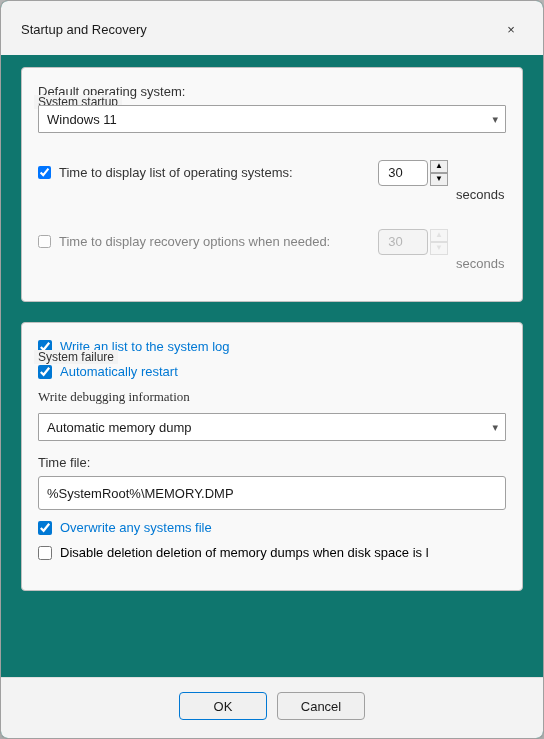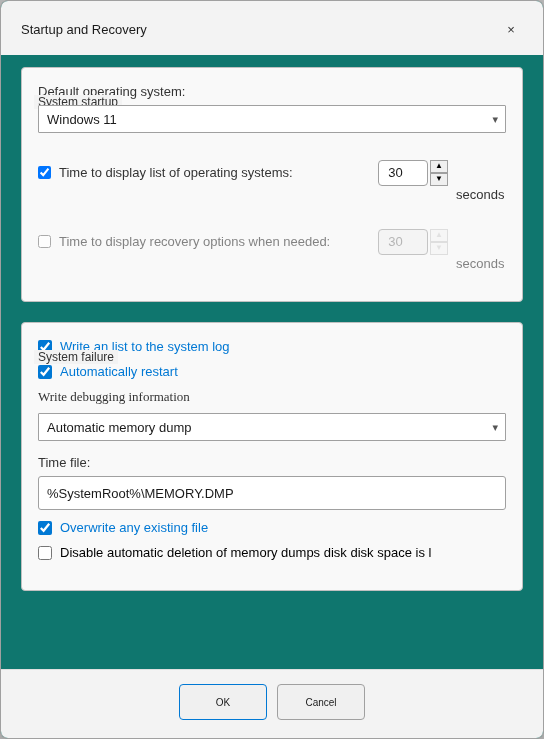--- a/index.html
+++ b/index.html
@@ -234,26 +234,26 @@
       display: flex;
       justify-content: center;
       gap: 10px;
       padding: 14px 20px 18px 20px;
       background: #f3f3f3;
       border-top: 1px solid #e0e0e0;
     }
 
     .btn {
       width: 88px;
-      height: 36px;
+      height: 28px;
       border: 1px solid #a0a0a0;
       border-radius: 4px;
       background: #f0f0f0;
       cursor: pointer;
-      font-size: 10px;
+      font-size: 13px;
       color: #1a1a1a;
     }
 
     .btn-primary {
       border: 1px solid #0078d4;
       background: #f0f0f0;
     }
 
     .disabled-row {
       opacity: 0.6;
@@ -340,26 +340,26 @@
         </div>
       </div>
 
       <div class="form-row" style="margin-top:14px;">
         <label class="dump-file-label">Time file:</label>
         <input type="text" class="text-input" value="%SystemRoot%\MEMORY.DMP" style="">
       </div>
 
       <div class="checkbox-row" style="margin-top:10px;">
         <input type="checkbox" id="overwrite-cb" checked="" style="">
-        <label for="overwrite-cb" class="checkbox-label">Overwrite any existing file</label>
+        <label for="overwrite-cb" class="checkbox-label">Overwrite any systems file</label>
       </div>
 
       <div class="checkbox-row">
         <input type="checkbox" id="disable-del-cb" style="">
-        <label for="disable-del-cb">Disable automatic deletion of memory dumps disk disk space is l</label>
+        <label for="disable-del-cb">Disable deletion deletion of memory dumps when disk space is l</label>
       </div>
     </div>
 
   </div>
 
   <div class="dialog-footer">
     <button class="btn btn-primary">OK</button>
     <button class="btn">Cancel</button>
   </div>
 </div>

